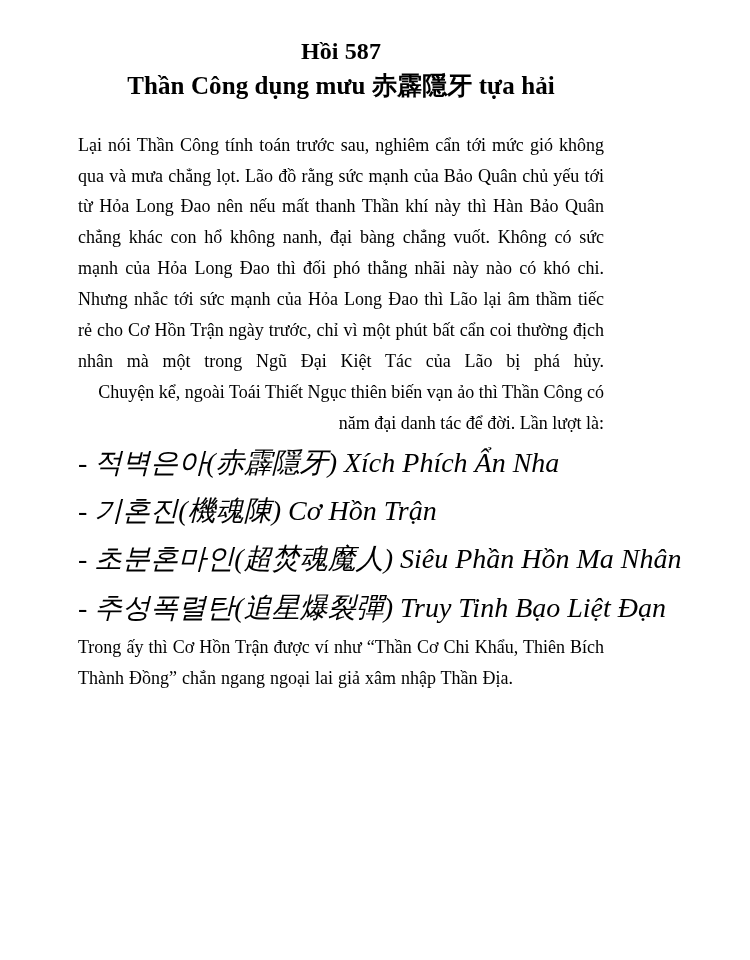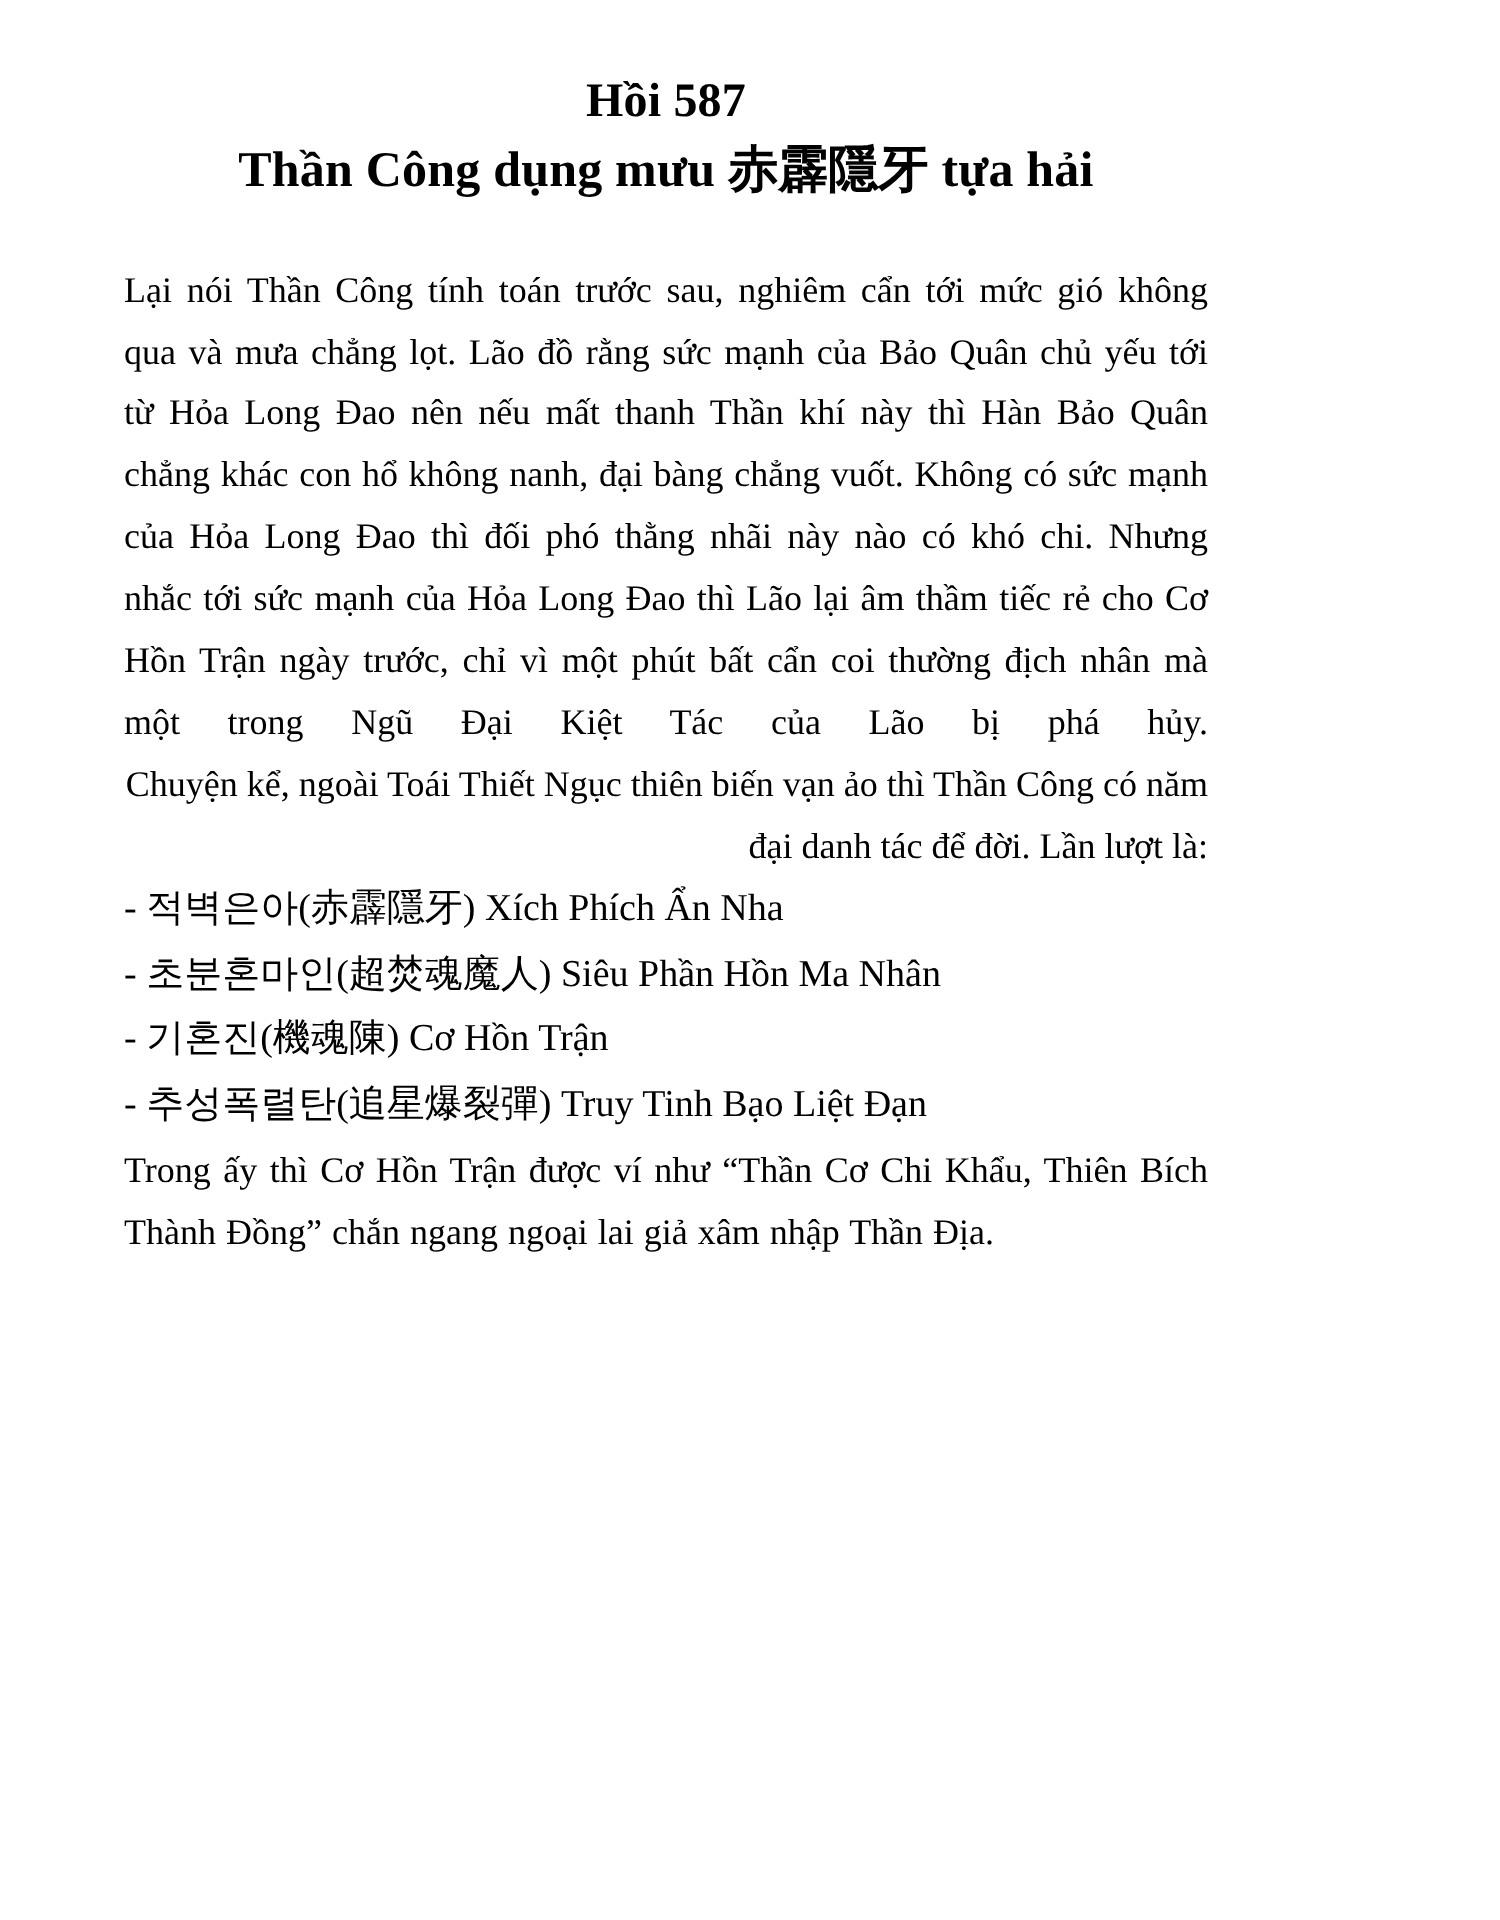--- a/index.html
+++ b/index.html
@@ -11,21 +11,21 @@
     height: 960px;
     background: #ffffff;
     font-family: "Liberation Serif", "DejaVu Serif", serif;
     color: #000000;
     overflow: hidden;
   }
   .page {
     box-sizing: border-box;
     width: 666px;
     height: 960px;
-    padding: 34px 62px 0 62px;
+    padding: 34px 62px 0 78px;
   }
   .heading {
     text-align: center;
     font-weight: bold;
     font-size: 25px;
     line-height: 1.42;
     letter-spacing: 0.1px;
   }
   .heading-line {
     display: block;
@@ -54,45 +54,46 @@
     font-size: 18px;
     line-height: 1.72;
     text-align: right;
   }
   .list {
     margin: 0;
     padding: 0;
     list-style: none;
   }
   .list li {
-    font-size: 19px;
+    font-size: 28px;
     line-height: 1.72;
     text-align: left;
     white-space: nowrap;
+    font-style: italic;
   }
 </style>
 </head>
 <body>
 
 <div class="page">
 
   <div class="heading">
     <span class="heading-line chapter">Hồi 587</span>
     <span class="heading-line">Thần Công dụng mưu 赤霹隱牙 tựa hải</span>
   </div>
 
   <div class="body-text">
 
     <p class="just">Lại nói Thần Công tính toán trước sau, nghiêm cẩn tới mức gió không qua và mưa chẳng lọt. Lão đồ rằng sức mạnh của Bảo Quân chủ yếu tới từ Hỏa Long Đao nên nếu mất thanh Thần khí này thì Hàn Bảo Quân chẳng khác con hổ không nanh, đại bàng chẳng vuốt. Không có sức mạnh của Hỏa Long Đao thì đối phó thằng nhãi này nào có khó chi. Nhưng nhắc tới sức mạnh của Hỏa Long Đao thì Lão lại âm thầm tiếc rẻ cho Cơ Hồn Trận ngày trước, chỉ vì một phút bất cẩn coi thường địch nhân mà một trong Ngũ Đại Kiệt Tác của Lão bị phá hủy.</p>
 
     <p class="plain">Chuyện kể, ngoài Toái Thiết Ngục thiên biến vạn ảo thì Thần Công có năm đại danh tác để đời. Lần lượt là:</p>
 
     <ul class="list">
       <li>- 적벽은아(赤霹隱牙) Xích Phích Ẩn Nha</li>
+      <li>- 기혼진(機魂陳) Cơ Hồn Trận</li>
       <li>- 초분혼마인(超焚魂魔人) Siêu Phần Hồn Ma Nhân</li>
-      <li>- 기혼진(機魂陳) Cơ Hồn Trận</li>
       <li>- 추성폭렬탄(追星爆裂彈) Truy Tinh Bạo Liệt Đạn</li>
     </ul>
 
     <p class="just last-natural">Trong ấy thì Cơ Hồn Trận được ví như “Thần Cơ Chi Khẩu, Thiên Bích Thành Đồng” chắn ngang ngoại lai giả xâm nhập Thần Địa.</p>
 
   </div>
 </div>
 
 </body></html>

